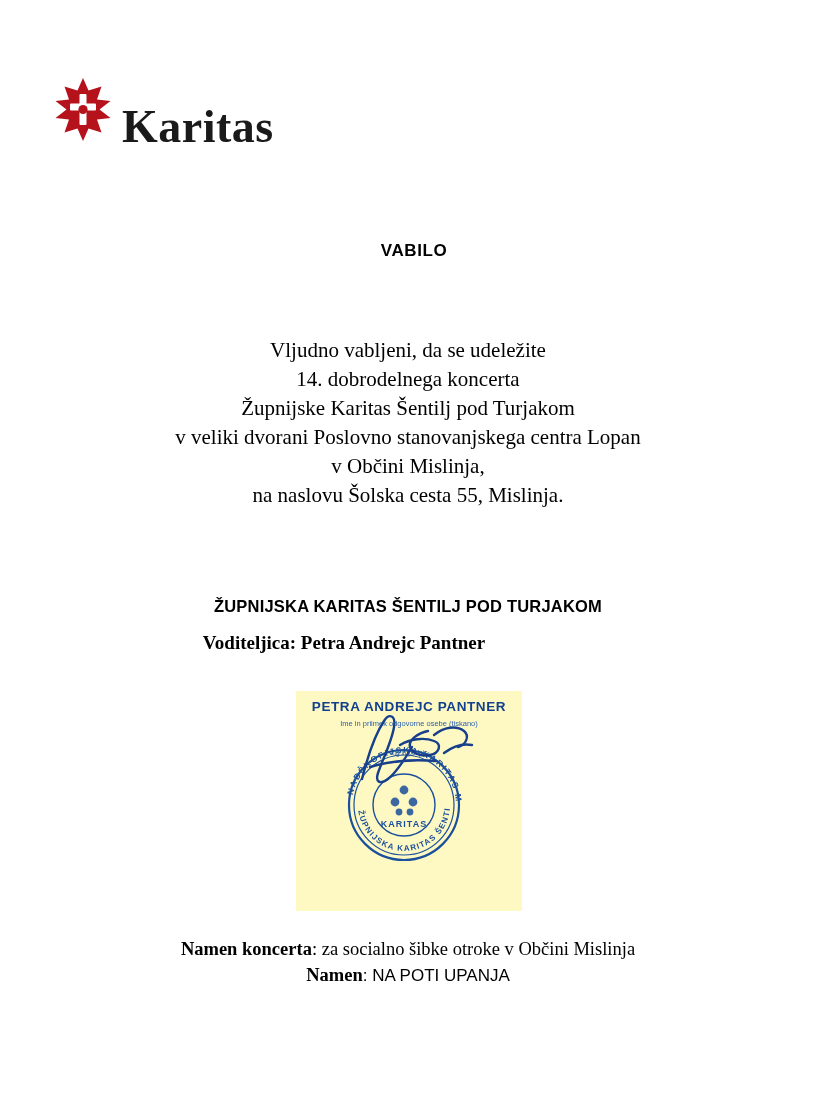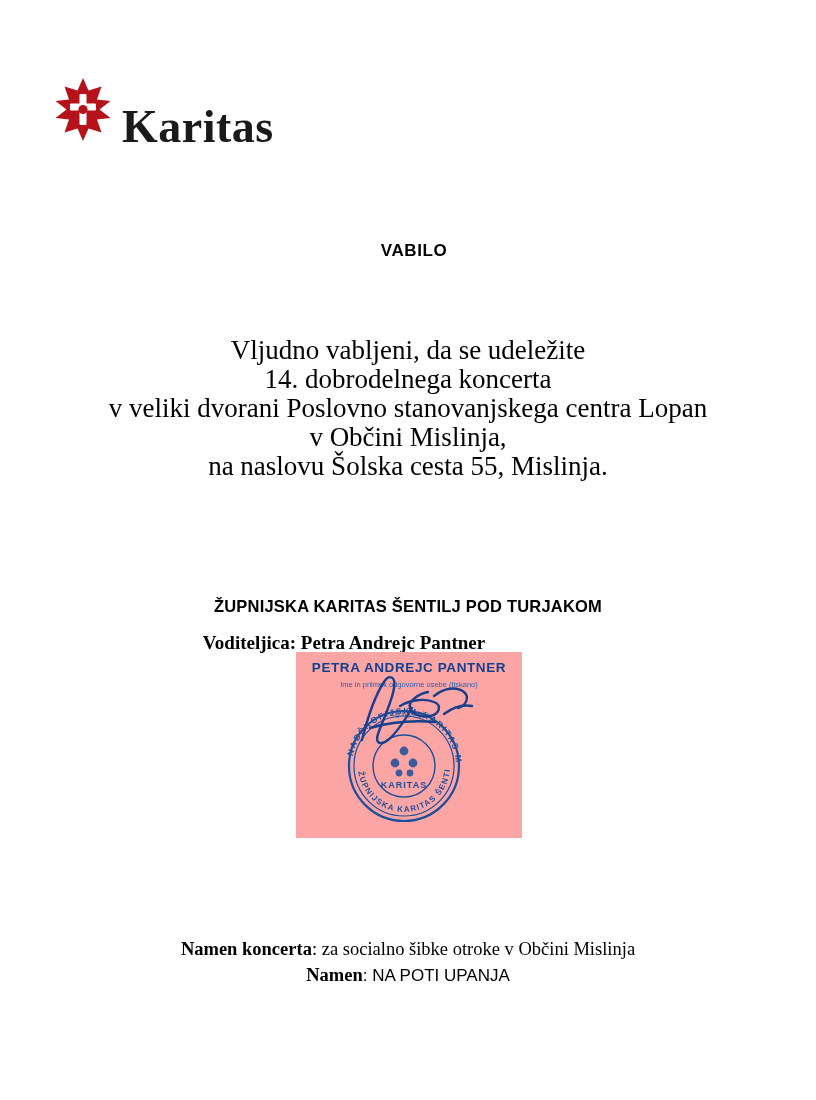--- a/index.html
+++ b/index.html
@@ -59,21 +59,21 @@
     font-weight: 700;
     letter-spacing: 0.6px;
     padding-left: 6px;
   }
 
   .invite-body {
     position: absolute;
     top: 336px;
     width: 816px;
     font-family: "Liberation Serif", serif;
-    font-size: 27px;
+    font-size: 21px;
     line-height: 29px;
   }
   .invite-body div { white-space: nowrap; }
 
   .org-name {
     position: absolute;
     top: 597px;
     width: 816px;
     font-family: "Liberation Sans", sans-serif;
     font-size: 16.5px;
@@ -86,25 +86,25 @@
     top: 632px;
     width: 688px;
     font-family: "Liberation Serif", serif;
     font-size: 19px;
     font-weight: 700;
   }
 
   
   .stamp-wrap {
     position: absolute;
-    top: 652px;
+    top: 691px;
     left: 296px;
     width: 226px;
-    height: 186px;
-    background: #fca5a5;
+    height: 220px;
+    background: #fef9c3;
     overflow: hidden;
   }
   .stamp-name {
     position: absolute;
     top: 8px;
     width: 226px;
     text-align: center;
     font-family: "Liberation Sans", sans-serif;
     font-size: 13.5px;
     font-weight: 700;
@@ -180,20 +180,21 @@
       </svg>
     </div>
     <div class="logo-word">Karitas</div>
   </div>
 
   <div class="title-vabilo center">VABILO</div>
 
   <div class="invite-body center">
     <div>Vljudno vabljeni, da se udeležite</div>
     <div>14. dobrodelnega koncerta</div>
+    <div>Župnijske Karitas Šentilj pod Turjakom</div>
     <div>v veliki dvorani Poslovno stanovanjskega centra Lopan</div>
     <div>v Občini Mislinja,</div>
     <div>na naslovu Šolska cesta 55, Mislinja.</div>
   </div>
 
   <div class="org-name center">ŽUPNIJSKA KARITAS ŠENTILJ POD TURJAKOM</div>
   <div class="leader center">Voditeljica: Petra Andrejc Pantner</div>
 
   <div class="stamp-wrap">
     <div class="stamp-name">PETRA ANDREJC PANTNER</div>

